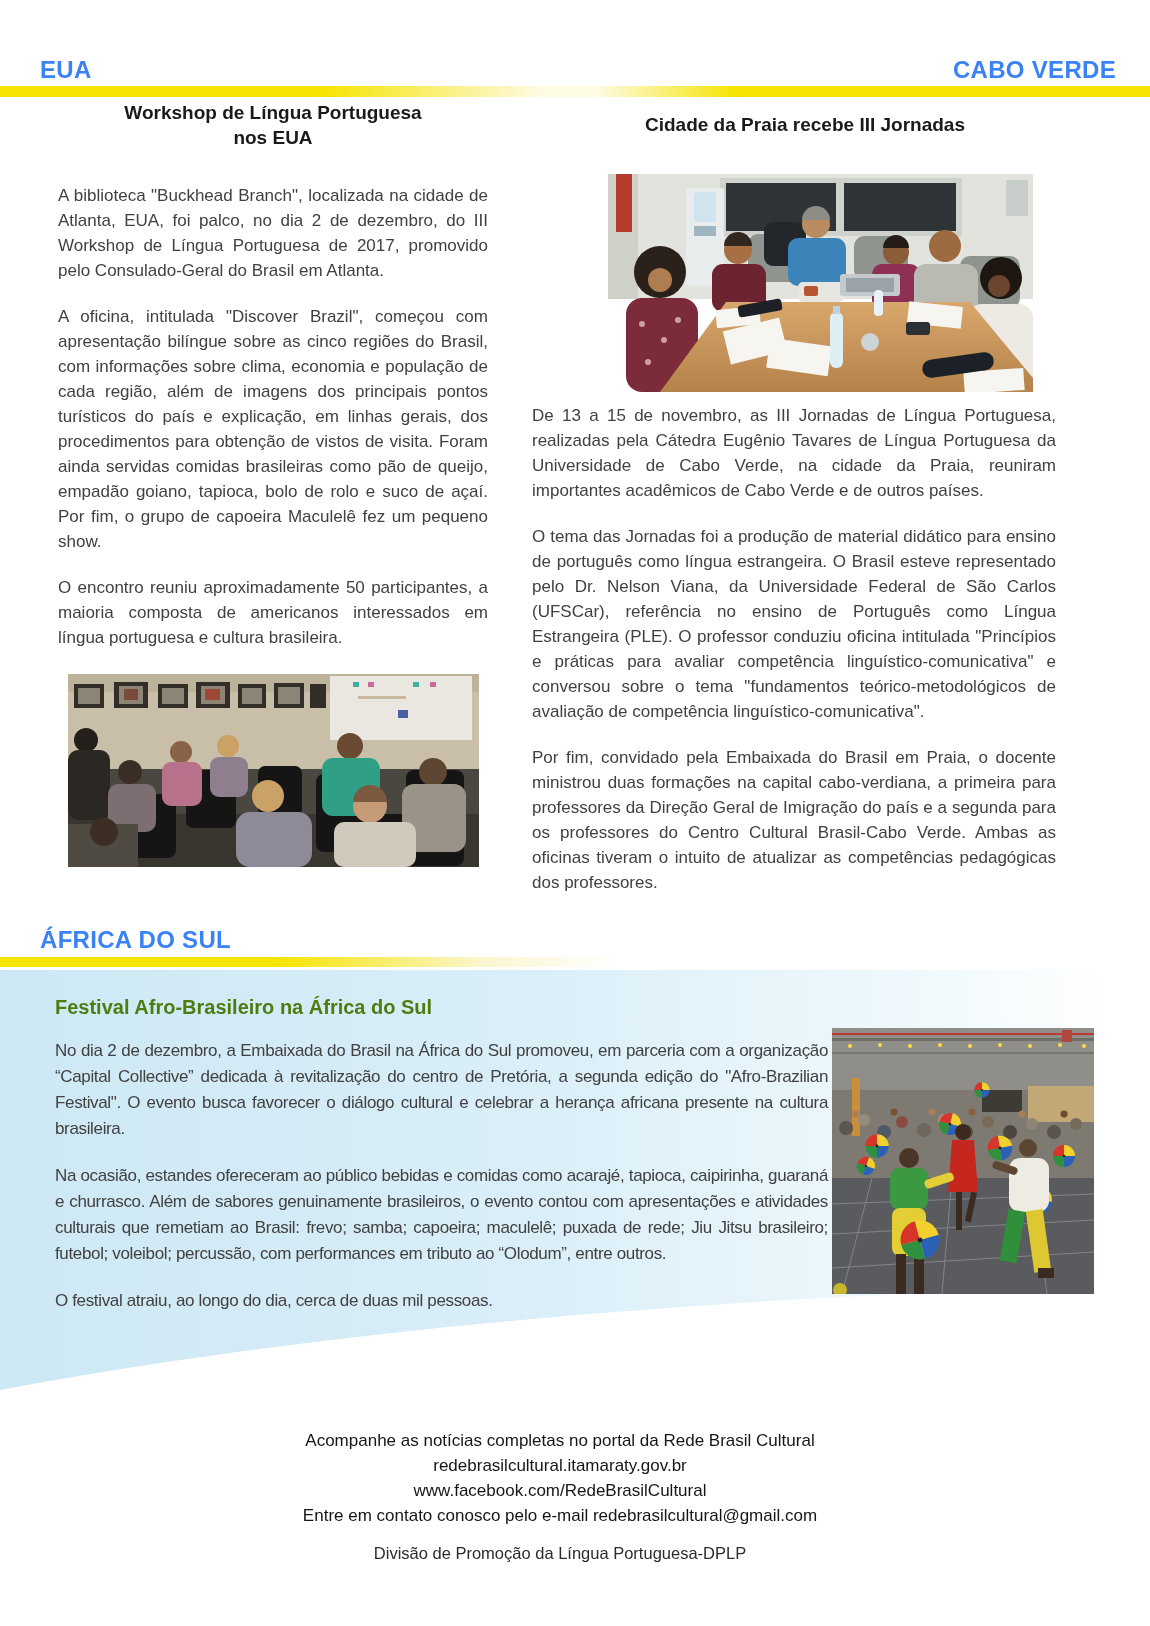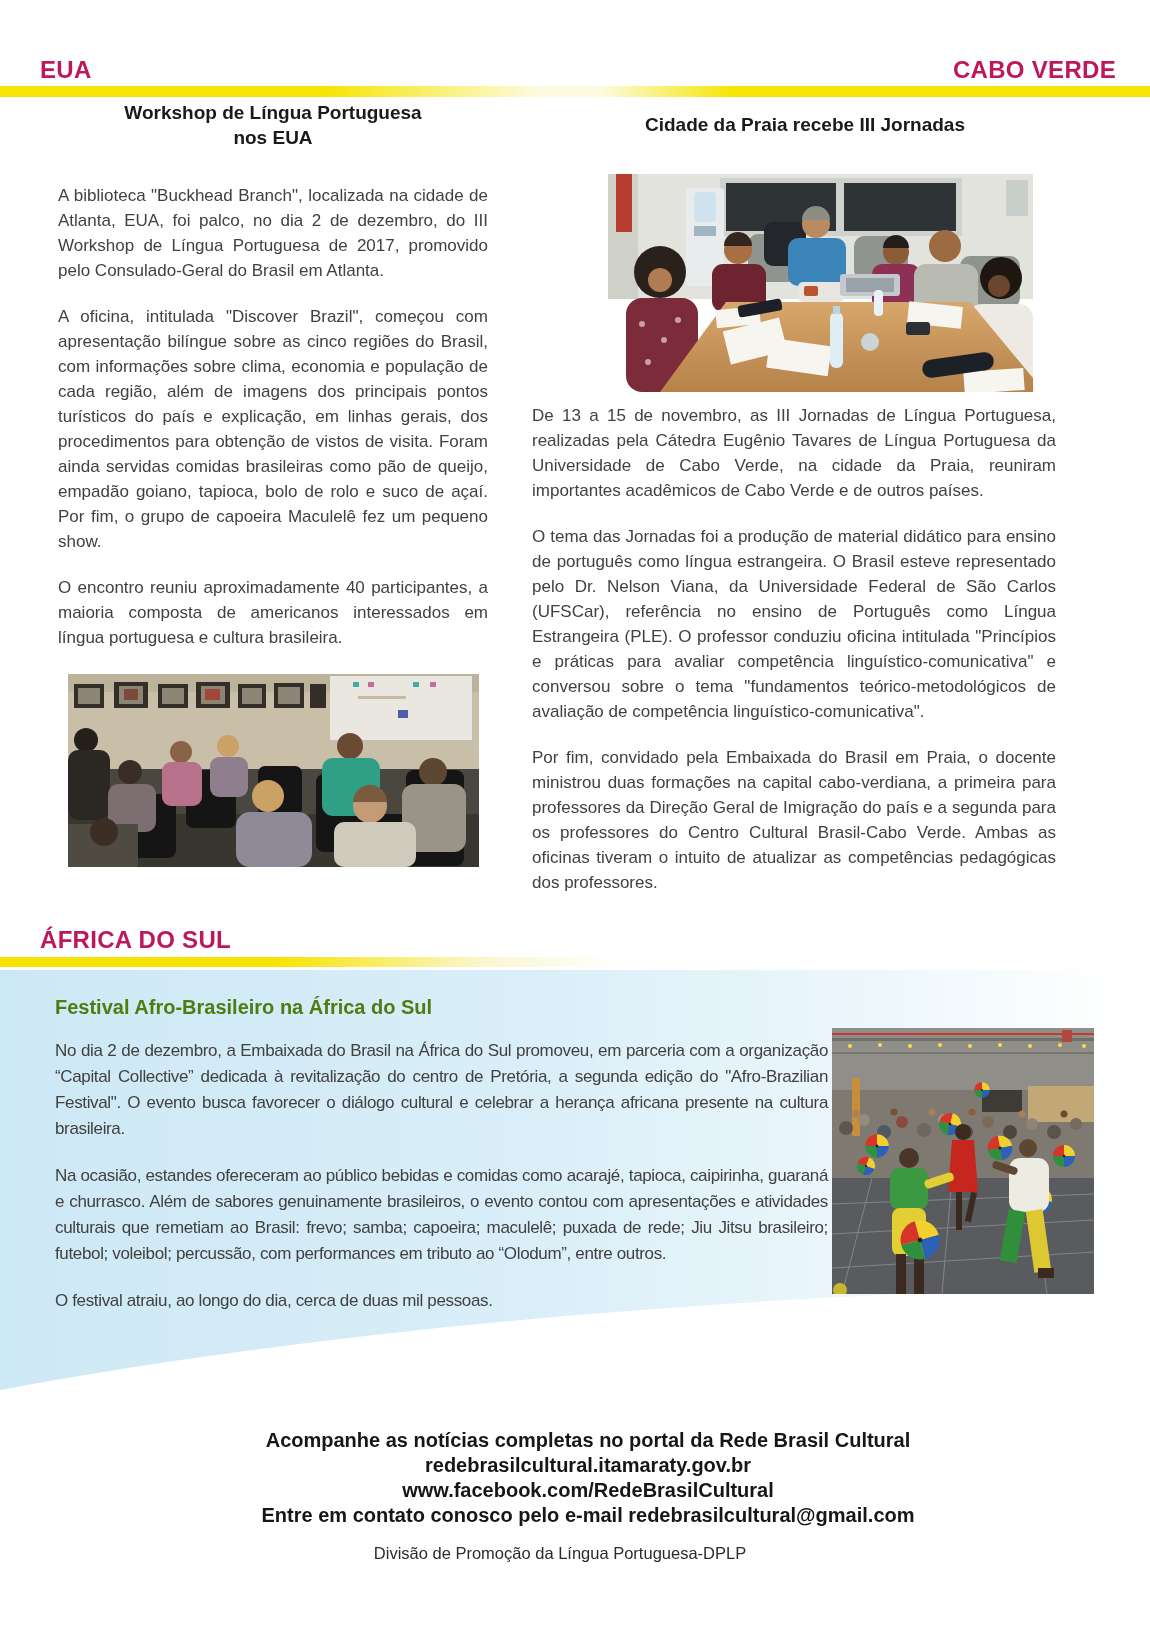--- a/index.html
+++ b/index.html
@@ -2,21 +2,21 @@
 <html><head>
 <meta charset="utf-8">
 <style>
   html,body{margin:0;padding:0;}
   body{
     width:1150px;height:1626px;position:relative;background:#ffffff;
     font-family:"Liberation Sans", sans-serif;color:#414141;overflow:hidden;
   }
   
   .section-label{
-    position:absolute;font-size:24px;font-weight:bold;color:#be185d;
+    position:absolute;font-size:24px;font-weight:bold;color:#3b82f6;
     letter-spacing:.3px;white-space:nowrap;
   }
   #label-eua{left:40px;top:56px;}
   #label-cabo-verde{right:34px;top:56px;}
   #label-africa{left:40px;top:926px;}
   .rule{position:absolute;left:0;width:1150px;height:11px;}
   #rule-top{
     top:86px;
     background:linear-gradient(to right,#f6e400 0%,#f6e400 28%,#fdfbe2 47%,#fdfbe2 52%,#f6e400 64%,#f6e400 100%);
   }
@@ -49,38 +49,38 @@
   }
   #africa-band .wave{position:absolute;left:0;bottom:0;width:1150px;height:132px;}
   #title-africa{
     position:absolute;left:55px;width:773px;top:996px;text-align:left;
     font-weight:bold;font-size:20px;color:#4d7c0f;
   }
   #col-africa{left:55px;top:1022px;width:773px;letter-spacing:-0.35px;line-height:26px;margin-top:16px;}
   #col-africa p{margin:0 0 21px 0;}
   
   .footer-block{position:absolute;left:0;width:1120px;text-align:center;}
-  #footer-bold{top:1428px;font-weight:bold;font-size:20px;line-height:25px;color:#161616;margin-left:28px;}
+  #footer-bold{top:1428px;font-weight:normal;font-size:17px;line-height:25px;color:#161616;}
   #footer-plain{top:1541px;font-size:16.5px;line-height:25px;color:#2b2b2b;}
 </style>
 </head>
 <body>
 
 <div class="section-label" id="label-eua">EUA</div>
 <div class="section-label" id="label-cabo-verde">CABO VERDE</div>
 <div class="rule" id="rule-top"></div>
 
 <div class="article-title" id="title-eua">
   <div>Workshop de Língua Portuguesa</div>
   <div>nos EUA</div>
 </div>
 <div class="col" id="col-eua">
   <p>A biblioteca "Buckhead Branch", localizada na cidade de Atlanta, EUA, foi palco, no dia 2 de dezembro, do III Workshop de Língua Portuguesa de 2017, promovido pelo Consulado-Geral do Brasil em Atlanta.</p>
   <p>A oficina, intitulada "Discover Brazil", começou com apresentação bilíngue sobre as cinco regiões do Brasil, com informações sobre clima, economia e população de cada região, além de imagens dos principais pontos turísticos do país e explicação, em linhas gerais, dos procedimentos para obtenção de vistos de visita. Foram ainda servidas comidas brasileiras como pão de queijo, empadão goiano, tapioca, bolo de rolo e suco de açaí. Por fim, o grupo de capoeira Maculelê fez um pequeno show.</p>
-  <p>O encontro reuniu aproximadamente 40 participantes, a maioria composta de americanos interessados em língua portuguesa e cultura brasileira.</p>
+  <p>O encontro reuniu aproximadamente 50 participantes, a maioria composta de americanos interessados em língua portuguesa e cultura brasileira.</p>
 </div>
 
 <div class="photo" id="photo-workshop">
   <svg viewBox="0 0 411 193" preserveAspectRatio="none">
     <rect x="0" y="0" width="411" height="95" fill="#c9bfa8"></rect>
     <rect x="0" y="0" width="411" height="18" fill="#bdb29a"></rect>
 
     <rect x="262" y="2" width="142" height="64" fill="#e9e7e0"></rect>
     <rect x="330" y="36" width="10" height="8" fill="#4a5fa5"></rect>
     <rect x="285" y="8" width="6" height="5" fill="#3fae9e"></rect>

